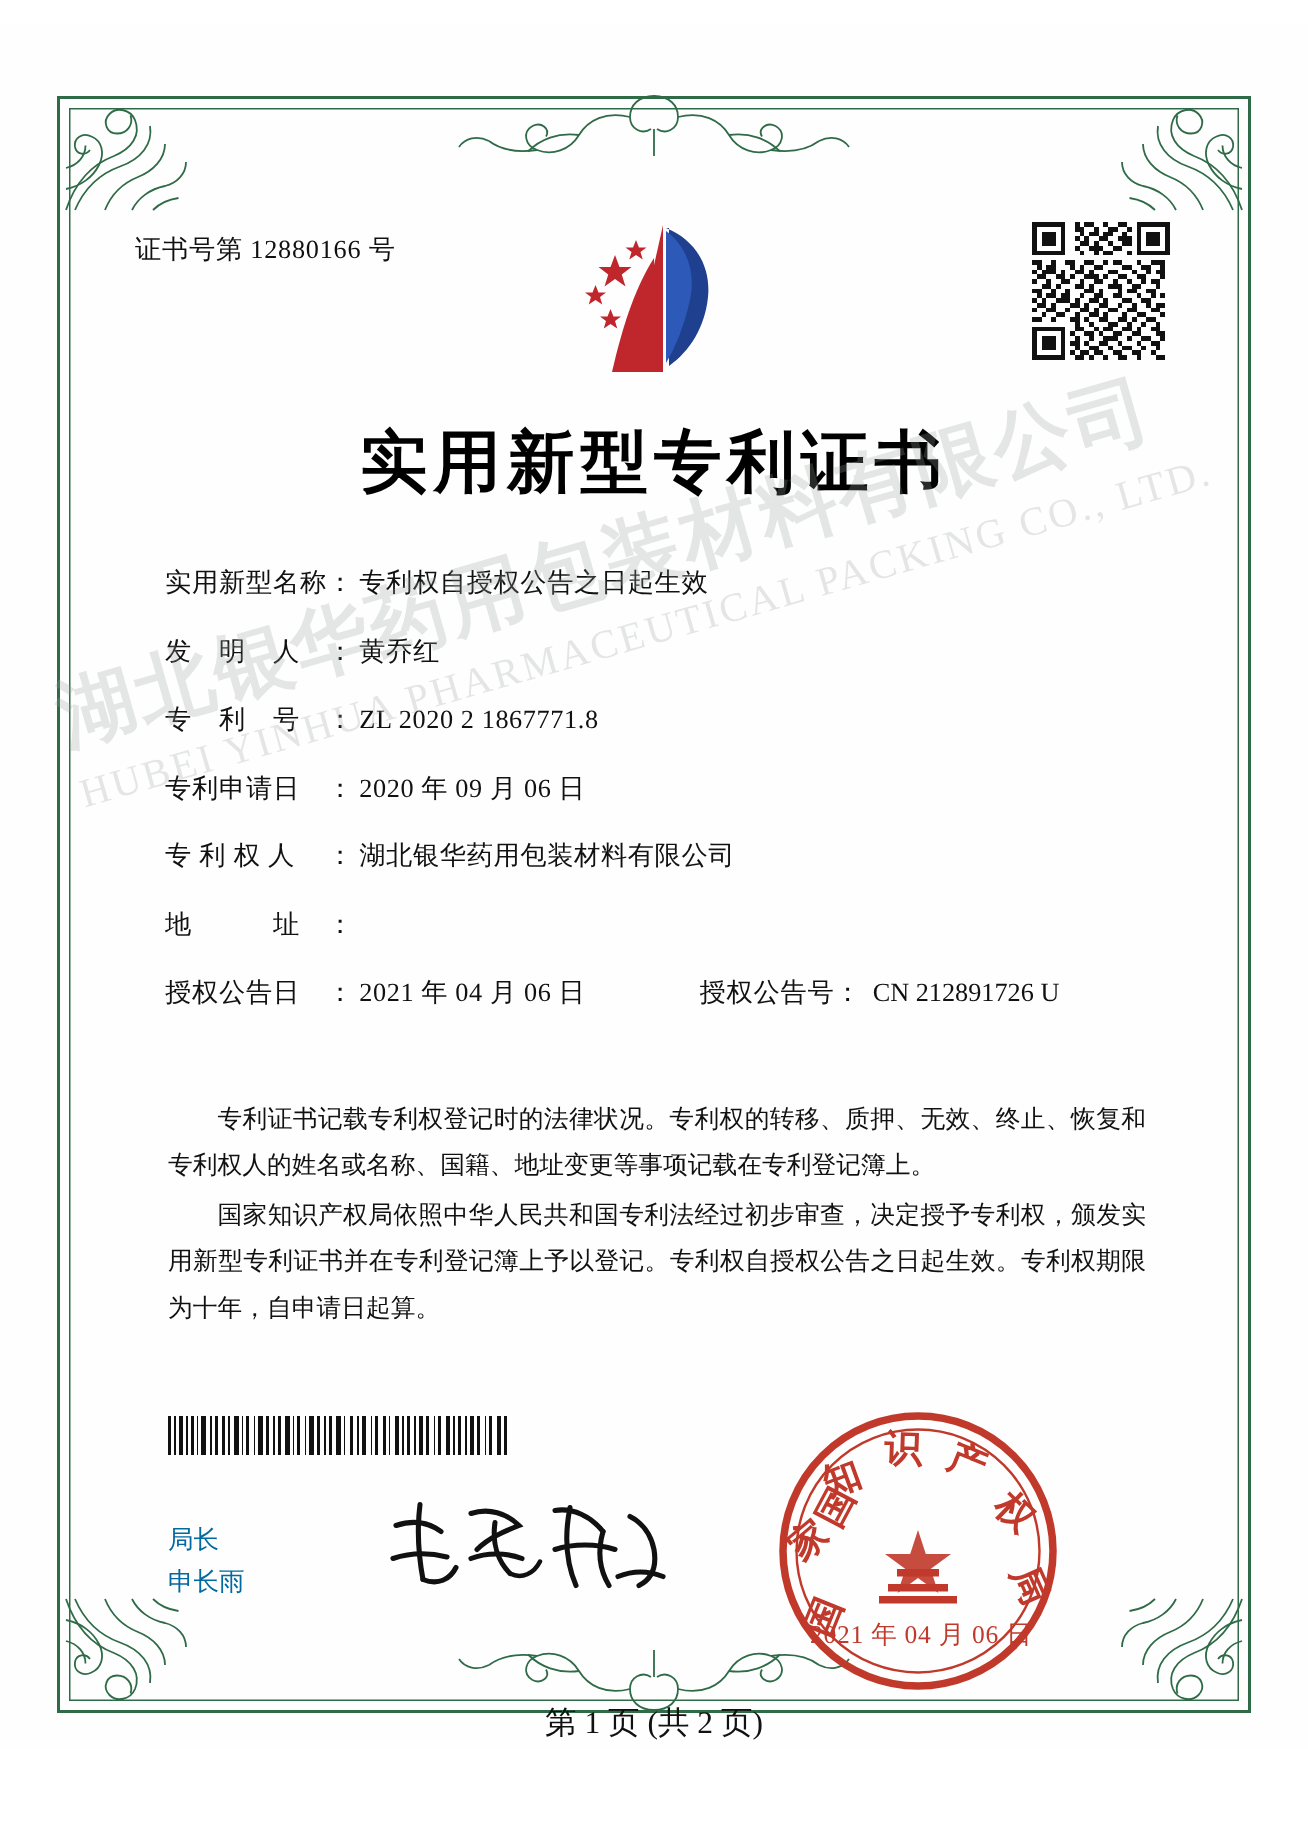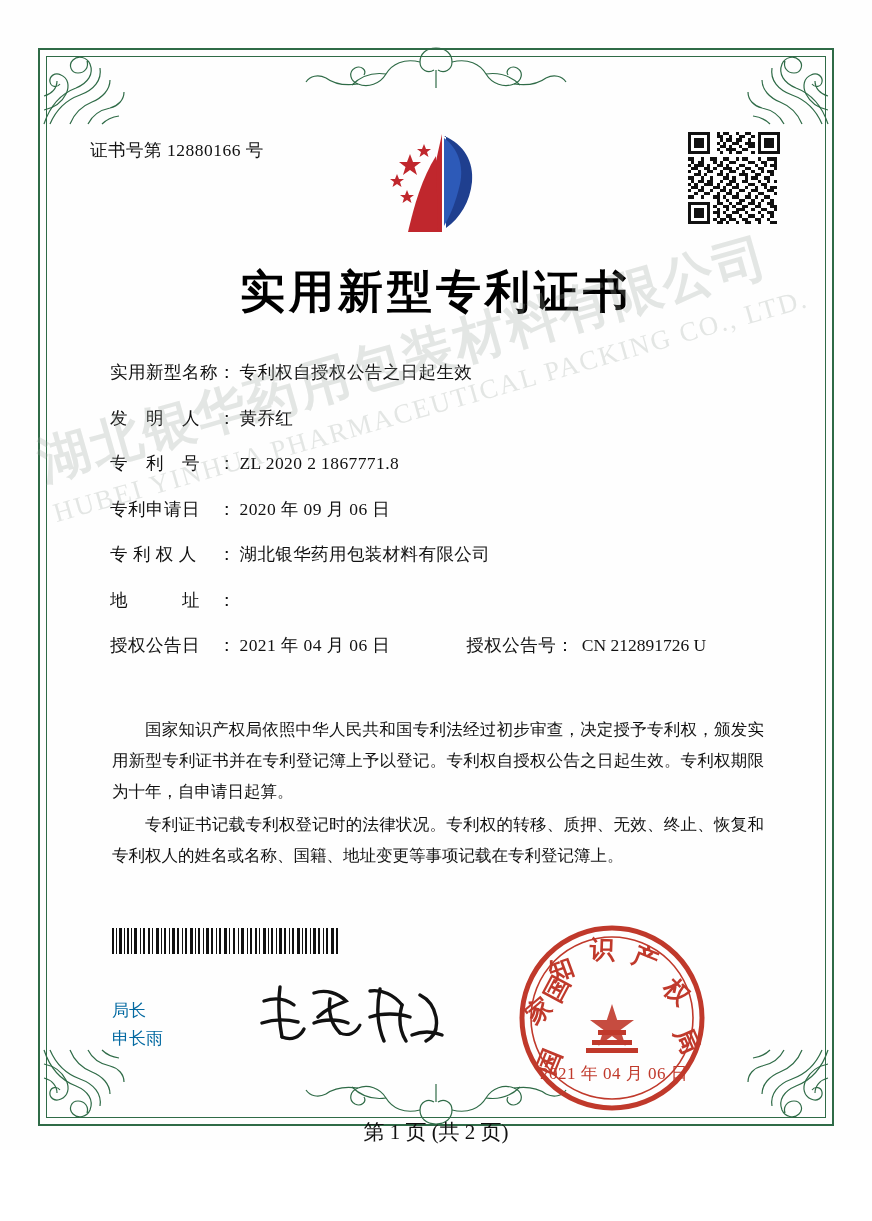--- a/index.html
+++ b/index.html
@@ -8,21 +8,21 @@
     background: #ffffff;
   }
   body {
     font-family: "Liberation Serif", "DejaVu Serif", serif;
     color: #1a1a1a;
   }
   .page {
     position: relative;
     width: 872px;
     height: 1150px;
-    margin: 0 auto;
+    margin: 16px auto;
     background: #fefefe;
     overflow: hidden;
   }
 
   
   .border-outer {
     position: absolute;
     left: 38px; top: 48px;
     width: 796px; height: 1078px;
     border: 2px solid #2f6b47;
@@ -559,22 +559,22 @@
       <span class="field-label">授权公告日</span>
       <span class="field-colon">：</span>
       <span class="field-value">2021 年 04 月 06 日</span>
       <span class="field-second-label">授权公告号</span>
       <span class="field-colon">：</span>
       <span class="field-second-value">CN 212891726 U</span>
     </div>
   </div>
 
   <div class="body-text">
+    <p>专利证书记载专利权登记时的法律状况。专利权的转移、质押、无效、终止、恢复和专利权人的姓名或名称、国籍、地址变更等事项记载在专利登记簿上。</p>
     <p>国家知识产权局依照中华人民共和国专利法经过初步审查，决定授予专利权，颁发实用新型专利证书并在专利登记簿上予以登记。专利权自授权公告之日起生效。专利权期限为十年，自申请日起算。</p>
-    <p>专利证书记载专利权登记时的法律状况。专利权的转移、质押、无效、终止、恢复和专利权人的姓名或名称、国籍、地址变更等事项记载在专利登记簿上。</p>
   </div>
 
   <div class="barcode">
     <svg viewBox="0 0 228 26" shape-rendering="crispEdges">
       <rect width="228" height="26" fill="#fff"></rect>
       <g fill="#111">
         <rect x="0" y="0" width="2" height="26"></rect>
           <rect x="4" y="0" width="1" height="26"></rect>
         <rect x="7" y="0" width="3" height="26"></rect>
           <rect x="12" y="0" width="1" height="26"></rect>

